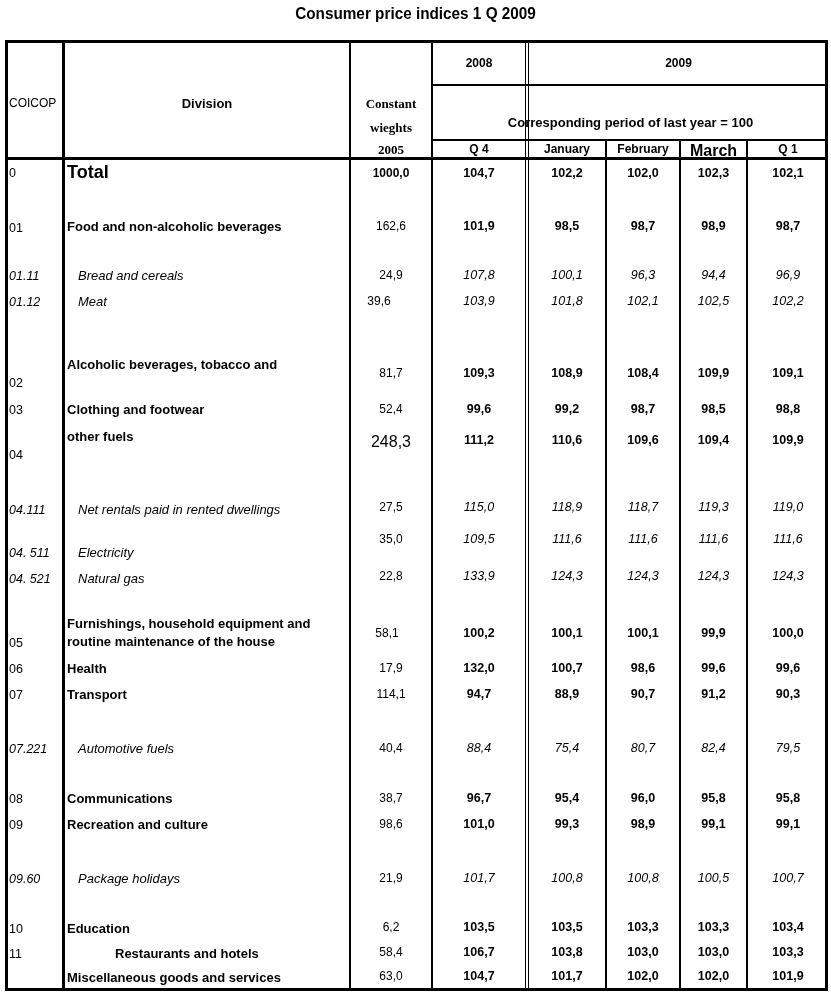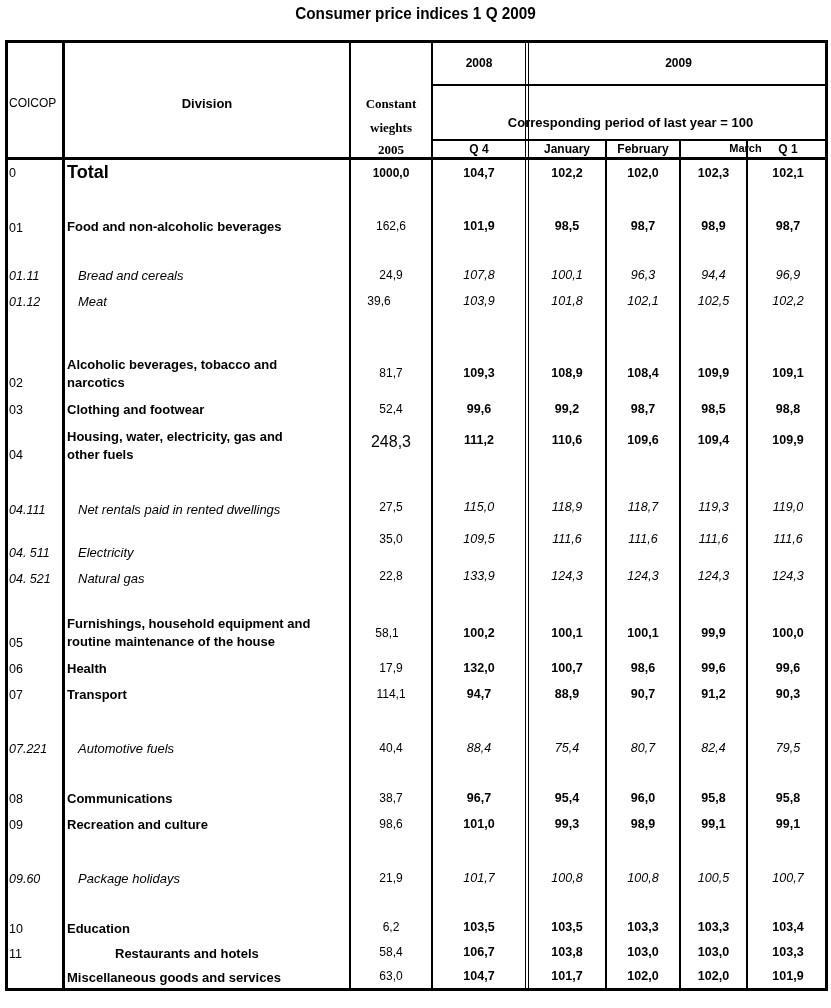--- a/index.html
+++ b/index.html
@@ -42,21 +42,21 @@
   <div class="cell hdr" style="left:65px;width:284px;top:96px;">Division</div>
   <div class="cell" style="left:351px;width:80px;top:96px;text-align:center;font-family:'Liberation Serif',serif;font-weight:bold;font-size:13px;">Constant</div>
   <div class="cell" style="left:351px;width:80px;top:120px;text-align:center;font-family:'Liberation Serif',serif;font-weight:bold;font-size:13px;">wieghts</div>
   <div class="cell" style="left:351px;width:80px;top:142px;text-align:center;font-family:'Liberation Serif',serif;font-weight:bold;font-size:13px;">2005</div>
   <div class="cell hdr" style="left:433px;width:92px;top:56px;font-size:12px;">2008</div>
   <div class="cell hdr" style="left:529px;width:299px;top:56px;font-size:12px;">2009</div>
   <div class="cell hdr" style="left:433px;width:395px;top:115px;">Corresponding period of last year = 100</div>
   <div class="cell hdr" style="left:433px;width:92px;top:142px;font-size:12px;">Q 4</div>
   <div class="cell hdr" style="left:529px;width:76px;top:142px;font-size:12px;">January</div>
   <div class="cell hdr" style="left:607px;width:72px;top:142px;font-size:12px;">February</div>
-  <div class="cell hdr" style="left:681px;width:65px;top:142px;font-size:11px;padding-left:32px;">March</div>
+  <div class="cell hdr" style="left:681px;width:65px;top:142px;font-size:16px;">March</div>
   <div class="cell hdr" style="left:748px;width:80px;top:142px;font-size:12px;">Q 1</div>
 
   <div id="rows">
       <div>
         <div class="cell code" style="top: 166px;">0</div>
         <div class="cell label bold" style="top: 163px; font-size: 18px;">
           <div>Total</div>
         </div>
         <div class="cell num bold" style="left: 351px; width: 80px; top: 166px; font-size: 12px;">1000,0</div>
         <div class="cell num bold" style="left: 433px; width: 92px; top: 166px;">104,7</div>
@@ -98,21 +98,20 @@
         <div class="cell num ital" style="left: 433px; width: 92px; top: 294px;">103,9</div>
         <div class="cell num ital" style="left: 529px; width: 76px; top: 294px;">101,8</div>
         <div class="cell num ital" style="left: 607px; width: 72px; top: 294px;">102,1</div>
         <div class="cell num ital" style="left: 681px; width: 65px; top: 294px;">102,5</div>
         <div class="cell num ital" style="left: 748px; width: 80px; top: 294px;">102,2</div>
       </div>
       <div>
         <div class="cell code" style="top: 376px;">02</div>
         <div class="cell label bold" style="top: 356px;">
           <div>Alcoholic beverages, tobacco and</div>
-          <div>narcotics</div>
         </div>
         <div class="cell num" style="left: 351px; width: 80px; top: 366px; font-size: 12px;">81,7</div>
         <div class="cell num bold" style="left: 433px; width: 92px; top: 366px;">109,3</div>
         <div class="cell num bold" style="left: 529px; width: 76px; top: 366px;">108,9</div>
         <div class="cell num bold" style="left: 607px; width: 72px; top: 366px;">108,4</div>
         <div class="cell num bold" style="left: 681px; width: 65px; top: 366px;">109,9</div>
         <div class="cell num bold" style="left: 748px; width: 80px; top: 366px;">109,1</div>
       </div>
       <div>
         <div class="cell code" style="top: 403px;">03</div>
@@ -122,21 +121,20 @@
         <div class="cell num" style="left: 351px; width: 80px; top: 402px; font-size: 12px;">52,4</div>
         <div class="cell num bold" style="left: 433px; width: 92px; top: 402px;">99,6</div>
         <div class="cell num bold" style="left: 529px; width: 76px; top: 402px;">99,2</div>
         <div class="cell num bold" style="left: 607px; width: 72px; top: 402px;">98,7</div>
         <div class="cell num bold" style="left: 681px; width: 65px; top: 402px;">98,5</div>
         <div class="cell num bold" style="left: 748px; width: 80px; top: 402px;">98,8</div>
       </div>
       <div>
         <div class="cell code" style="top: 448px;">04</div>
         <div class="cell label bold" style="top: 428px;">
-          <div>Housing, water, electricity, gas and</div>
           <div>other fuels</div>
         </div>
         <div class="cell num" style="left: 351px; width: 80px; top: 433px; font-size: 16px;">248,3</div>
         <div class="cell num bold" style="left: 433px; width: 92px; top: 433px;">111,2</div>
         <div class="cell num bold" style="left: 529px; width: 76px; top: 433px;">110,6</div>
         <div class="cell num bold" style="left: 607px; width: 72px; top: 433px;">109,6</div>
         <div class="cell num bold" style="left: 681px; width: 65px; top: 433px;">109,4</div>
         <div class="cell num bold" style="left: 748px; width: 80px; top: 433px;">109,9</div>
       </div>
       <div>

